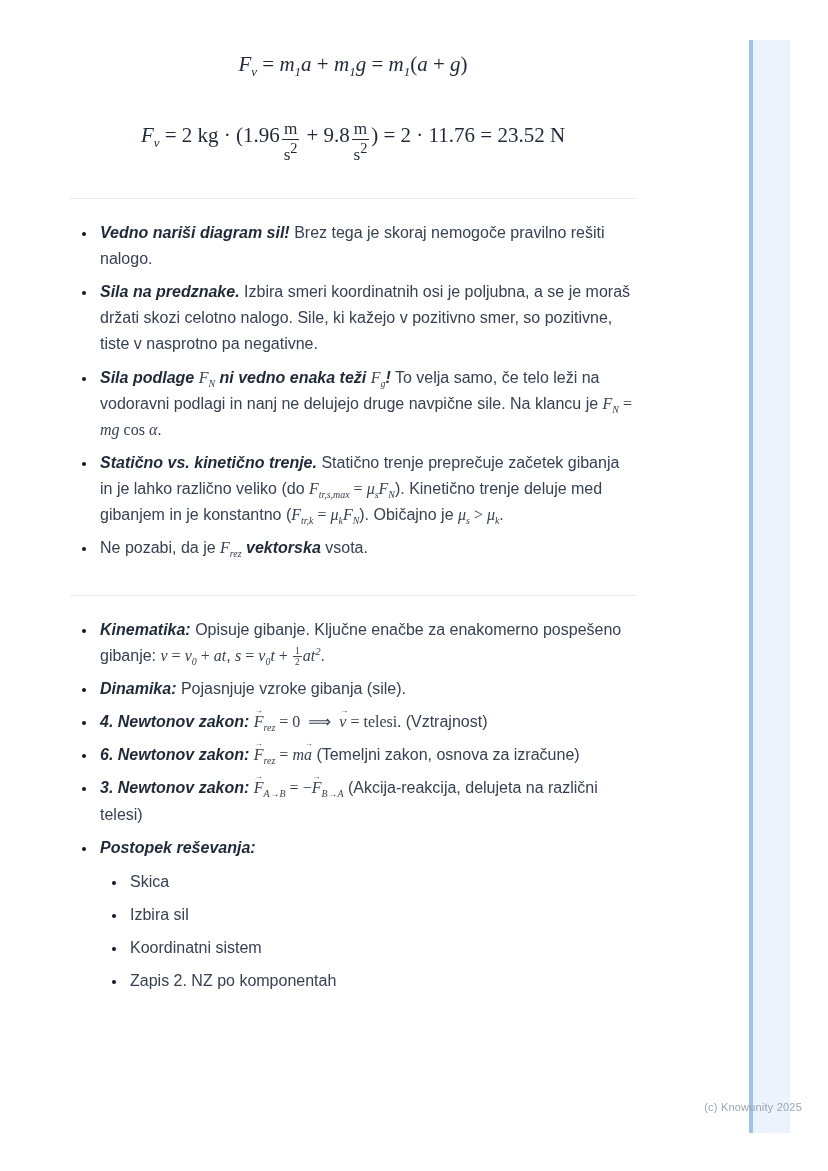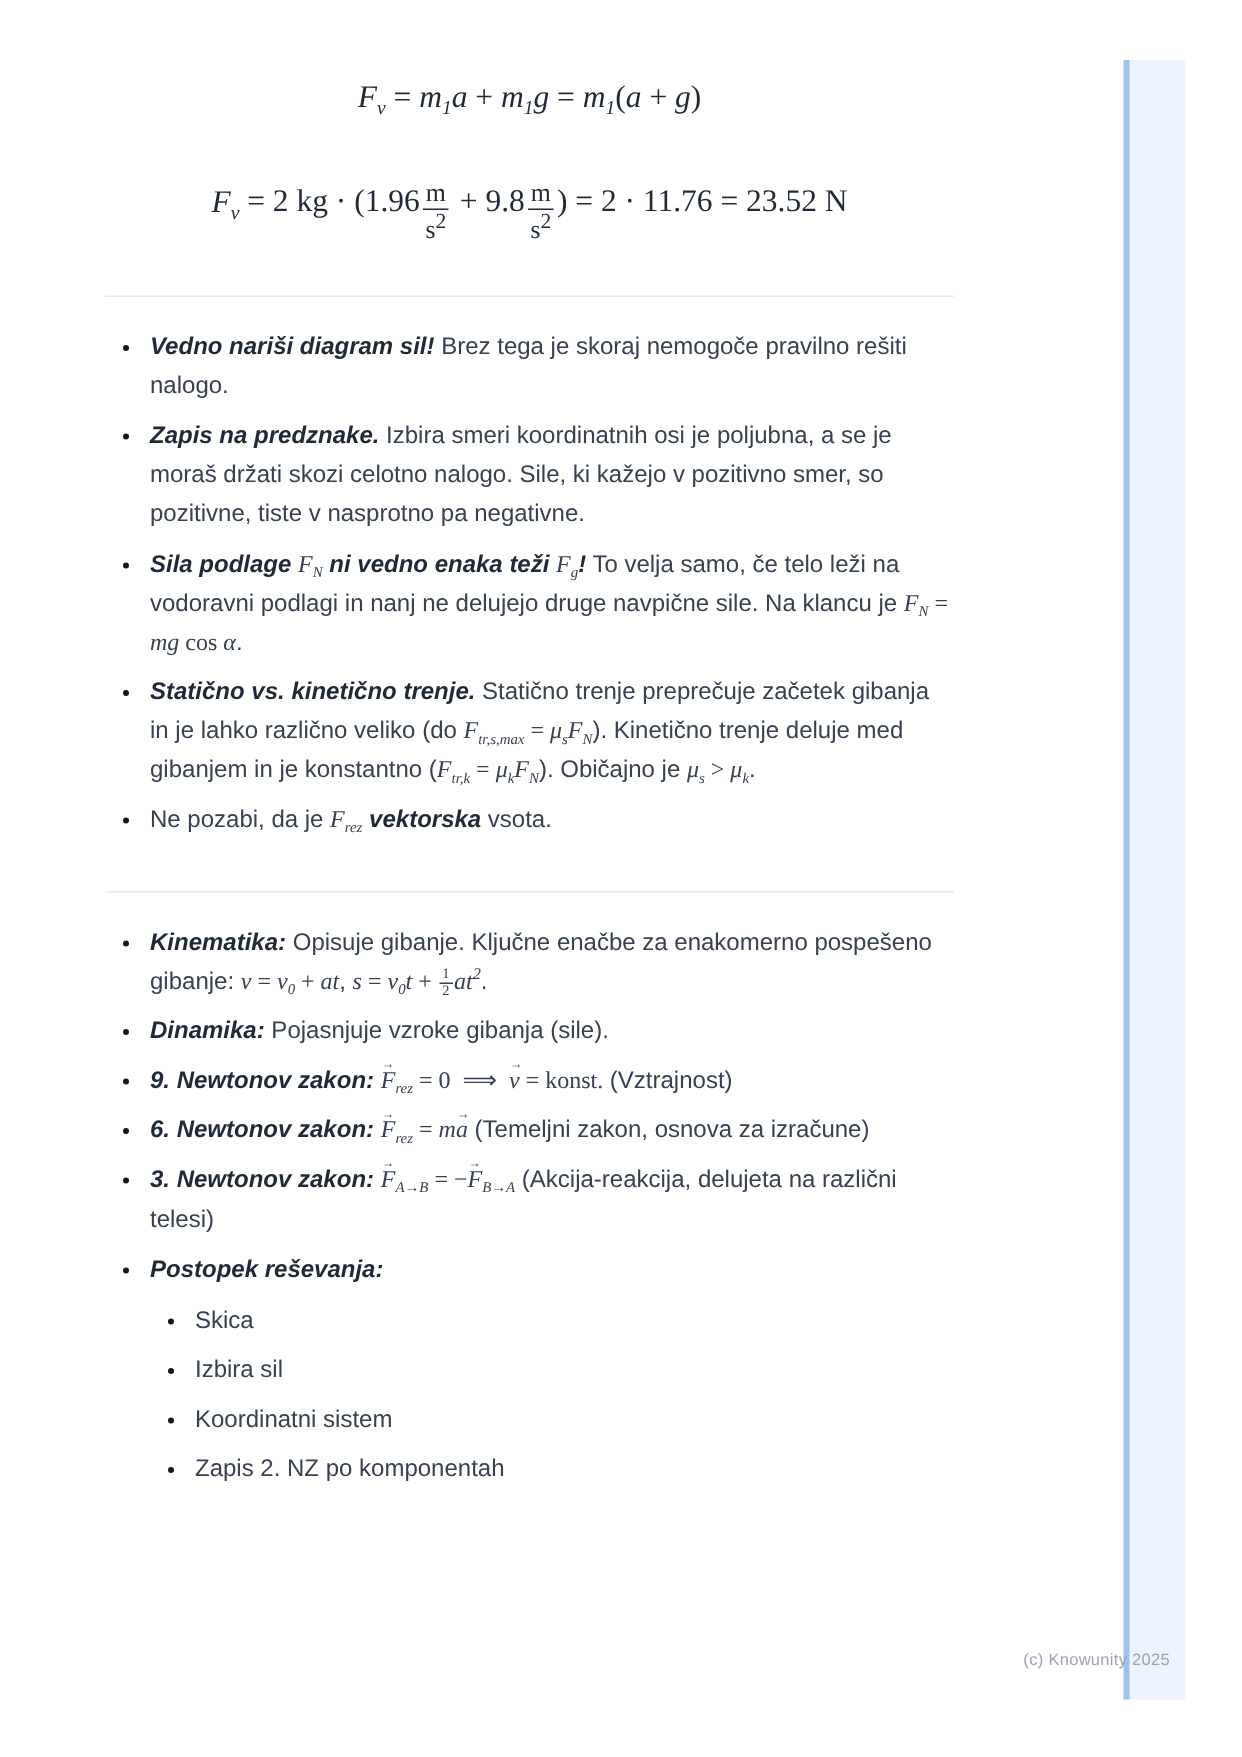--- a/index.html
+++ b/index.html
@@ -85,54 +85,54 @@
   .side-strip {
     position: absolute;
     left: 749px; top: 40px;
     width: 37px; height: 1093px;
     background: var(--scrollbar_track, #ecf3fc);
     border-left: 4px solid var(--scrollbar_thumb, #9fc1ea);
   }
   
   .footer {
     position: absolute;
-    top: 1101px; right: 48px;
+    top: 1101px; right: 26px;
     font-size: 11px;
     letter-spacing: 0.2px;
     color: var(--footer_text, #9aa5b1);
     z-index: 5;
   }
 </style>
 </head>
 <body>
 
 <div class="page">
 
   <div class="formula f1"><span class="m">F<sub>v</sub></span><span class="u"> = </span><span class="m">m<sub>1</sub>a</span><span class="u"> + </span><span class="m">m<sub>1</sub>g</span><span class="u"> = </span><span class="m">m<sub>1</sub></span><span class="u">(</span><span class="m">a</span><span class="u"> + </span><span class="m">g</span><span class="u">)</span></div>
 
   <div class="formula f2"><span class="m">F<sub>v</sub></span><span class="u"> = 2 kg · (1.96</span><span class="frac"><span class="fn">m</span><span class="fd">s<sup>2</sup></span></span><span class="u"> + 9.8</span><span class="frac"><span class="fn">m</span><span class="fd">s<sup>2</sup></span></span><span class="u">) = 2 · 11.76 = 23.52 N</span></div>
 
   <hr class="divider">
 
 
   <ul class="bullets">
       <li><strong>Vedno nariši diagram sil!</strong> Brez tega je skoraj nemogoče pravilno rešiti nalogo.</li>
-      <li><strong>Zapis na predznake.</strong> Izbira smeri koordinatnih osi je poljubna, a se je moraš držati skozi celotno nalogo. Sile, ki kažejo v pozitivno smer, so pozitivne, tiste v nasprotno pa negativne.</li>
+      <li><strong>Sila na predznake.</strong> Izbira smeri koordinatnih osi je poljubna, a se je moraš držati skozi celotno nalogo. Sile, ki kažejo v pozitivno smer, so pozitivne, tiste v nasprotno pa negativne.</li>
       <li><strong>Sila podlage</strong> <span class="m">F<sub>N</sub></span> <strong>ni vedno enaka teži</strong> <span class="m">F<sub>g</sub></span><strong>!</strong> To velja samo, če telo leži na vodoravni podlagi in nanj ne delujejo druge navpične sile. Na klancu je <span class="m">F<sub>N</sub></span><span class="u"> = </span><span class="m">mg</span><span class="u"> cos </span><span class="m">α</span>.</li>
       <li><strong>Statično vs. kinetično trenje.</strong> Statično trenje preprečuje začetek gibanja in je lahko različno veliko (do <span class="m">F<sub>tr,s,max</sub></span><span class="u"> = </span><span class="m">μ<sub>s</sub>F<sub>N</sub></span>). Kinetično trenje deluje med gibanjem in je konstantno (<span class="m">F<sub>tr,k</sub></span><span class="u"> = </span><span class="m">μ<sub>k</sub>F<sub>N</sub></span>). Običajno je <span class="m">μ<sub>s</sub></span><span class="u"> &gt; </span><span class="m">μ<sub>k</sub></span>.</li>
       <li>Ne pozabi, da je <span class="m">F<sub>rez</sub></span> <strong>vektorska</strong> vsota.</li>
     </ul>
 
   <hr class="divider">
 
 
   <ul class="bullets">
       <li><strong>Kinematika:</strong> Opisuje gibanje. Ključne enačbe za enakomerno pospešeno gibanje: <span class="m">v</span><span class="u"> = </span><span class="m">v<sub>0</sub></span><span class="u"> + </span><span class="m">at</span>, <span class="m">s</span><span class="u"> = </span><span class="m">v<sub>0</sub>t</span><span class="u"> + </span><span class="sfrac"><span class="fn">1</span><span class="fd">2</span></span><span class="m">at<sup>2</sup></span>.</li>
       <li><strong>Dinamika:</strong> Pojasnjuje vzroke gibanja (sile).</li>
-      <li><strong>9. Newtonov zakon:</strong> <span class="m"><span class="vec">F</span><sub>rez</sub></span><span class="u"> = 0&nbsp; ⟹ &nbsp;</span><span class="m"><span class="vec">v</span></span><span class="u"> = konst.</span> (Vztrajnost)</li>
+      <li><strong>4. Newtonov zakon:</strong> <span class="m"><span class="vec">F</span><sub>rez</sub></span><span class="u"> = 0&nbsp; ⟹ &nbsp;</span><span class="m"><span class="vec">v</span></span><span class="u"> = telesi.</span> (Vztrajnost)</li>
       <li><strong>6. Newtonov zakon:</strong> <span class="m"><span class="vec">F</span><sub>rez</sub></span><span class="u"> = </span><span class="m">m<span class="vec">a</span></span> (Temeljni zakon, osnova za izračune)</li>
       <li><strong>3. Newtonov zakon:</strong> <span class="m"><span class="vec">F</span><sub>A→B</sub></span><span class="u"> = −</span><span class="m"><span class="vec">F</span><sub>B→A</sub></span> (Akcija-reakcija, delujeta na različni telesi)</li>
       <li><strong>Postopek reševanja:</strong><ul class="sub-list">
           <li>Skica</li>
           <li>Izbira sil</li>
           <li>Koordinatni sistem</li>
           <li>Zapis 2. NZ po komponentah</li>
         </ul></li>
     </ul>
 

